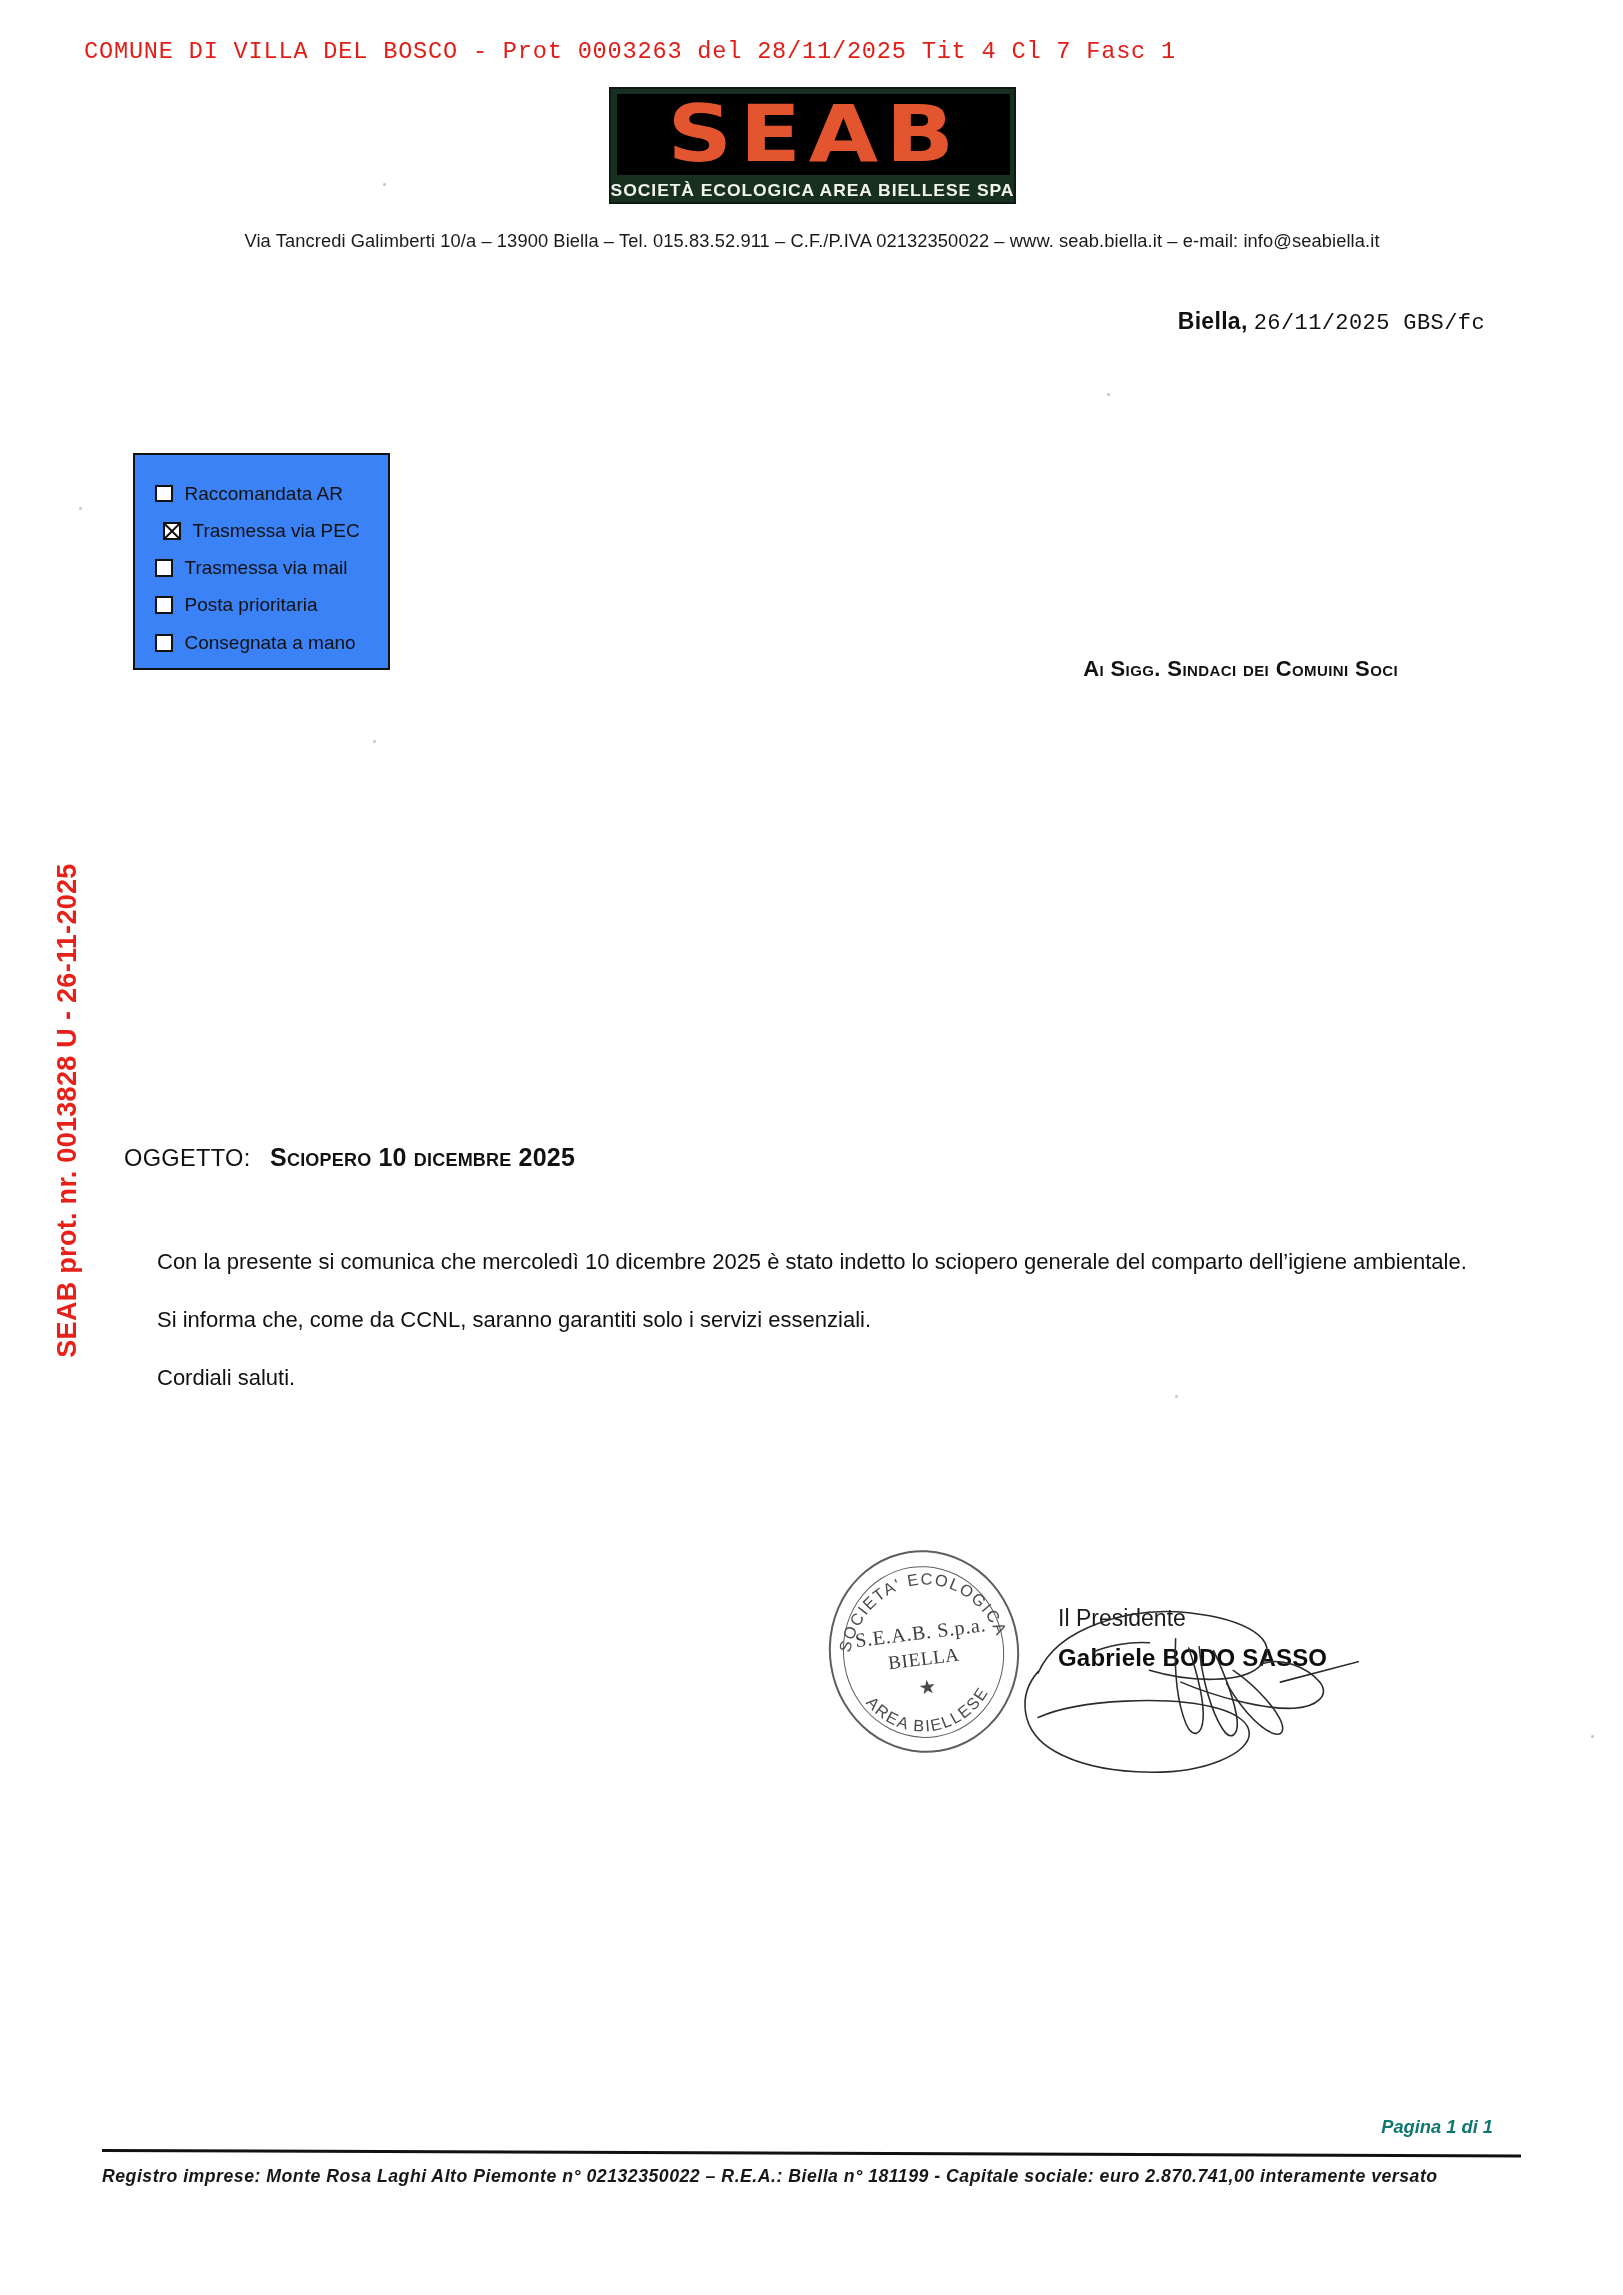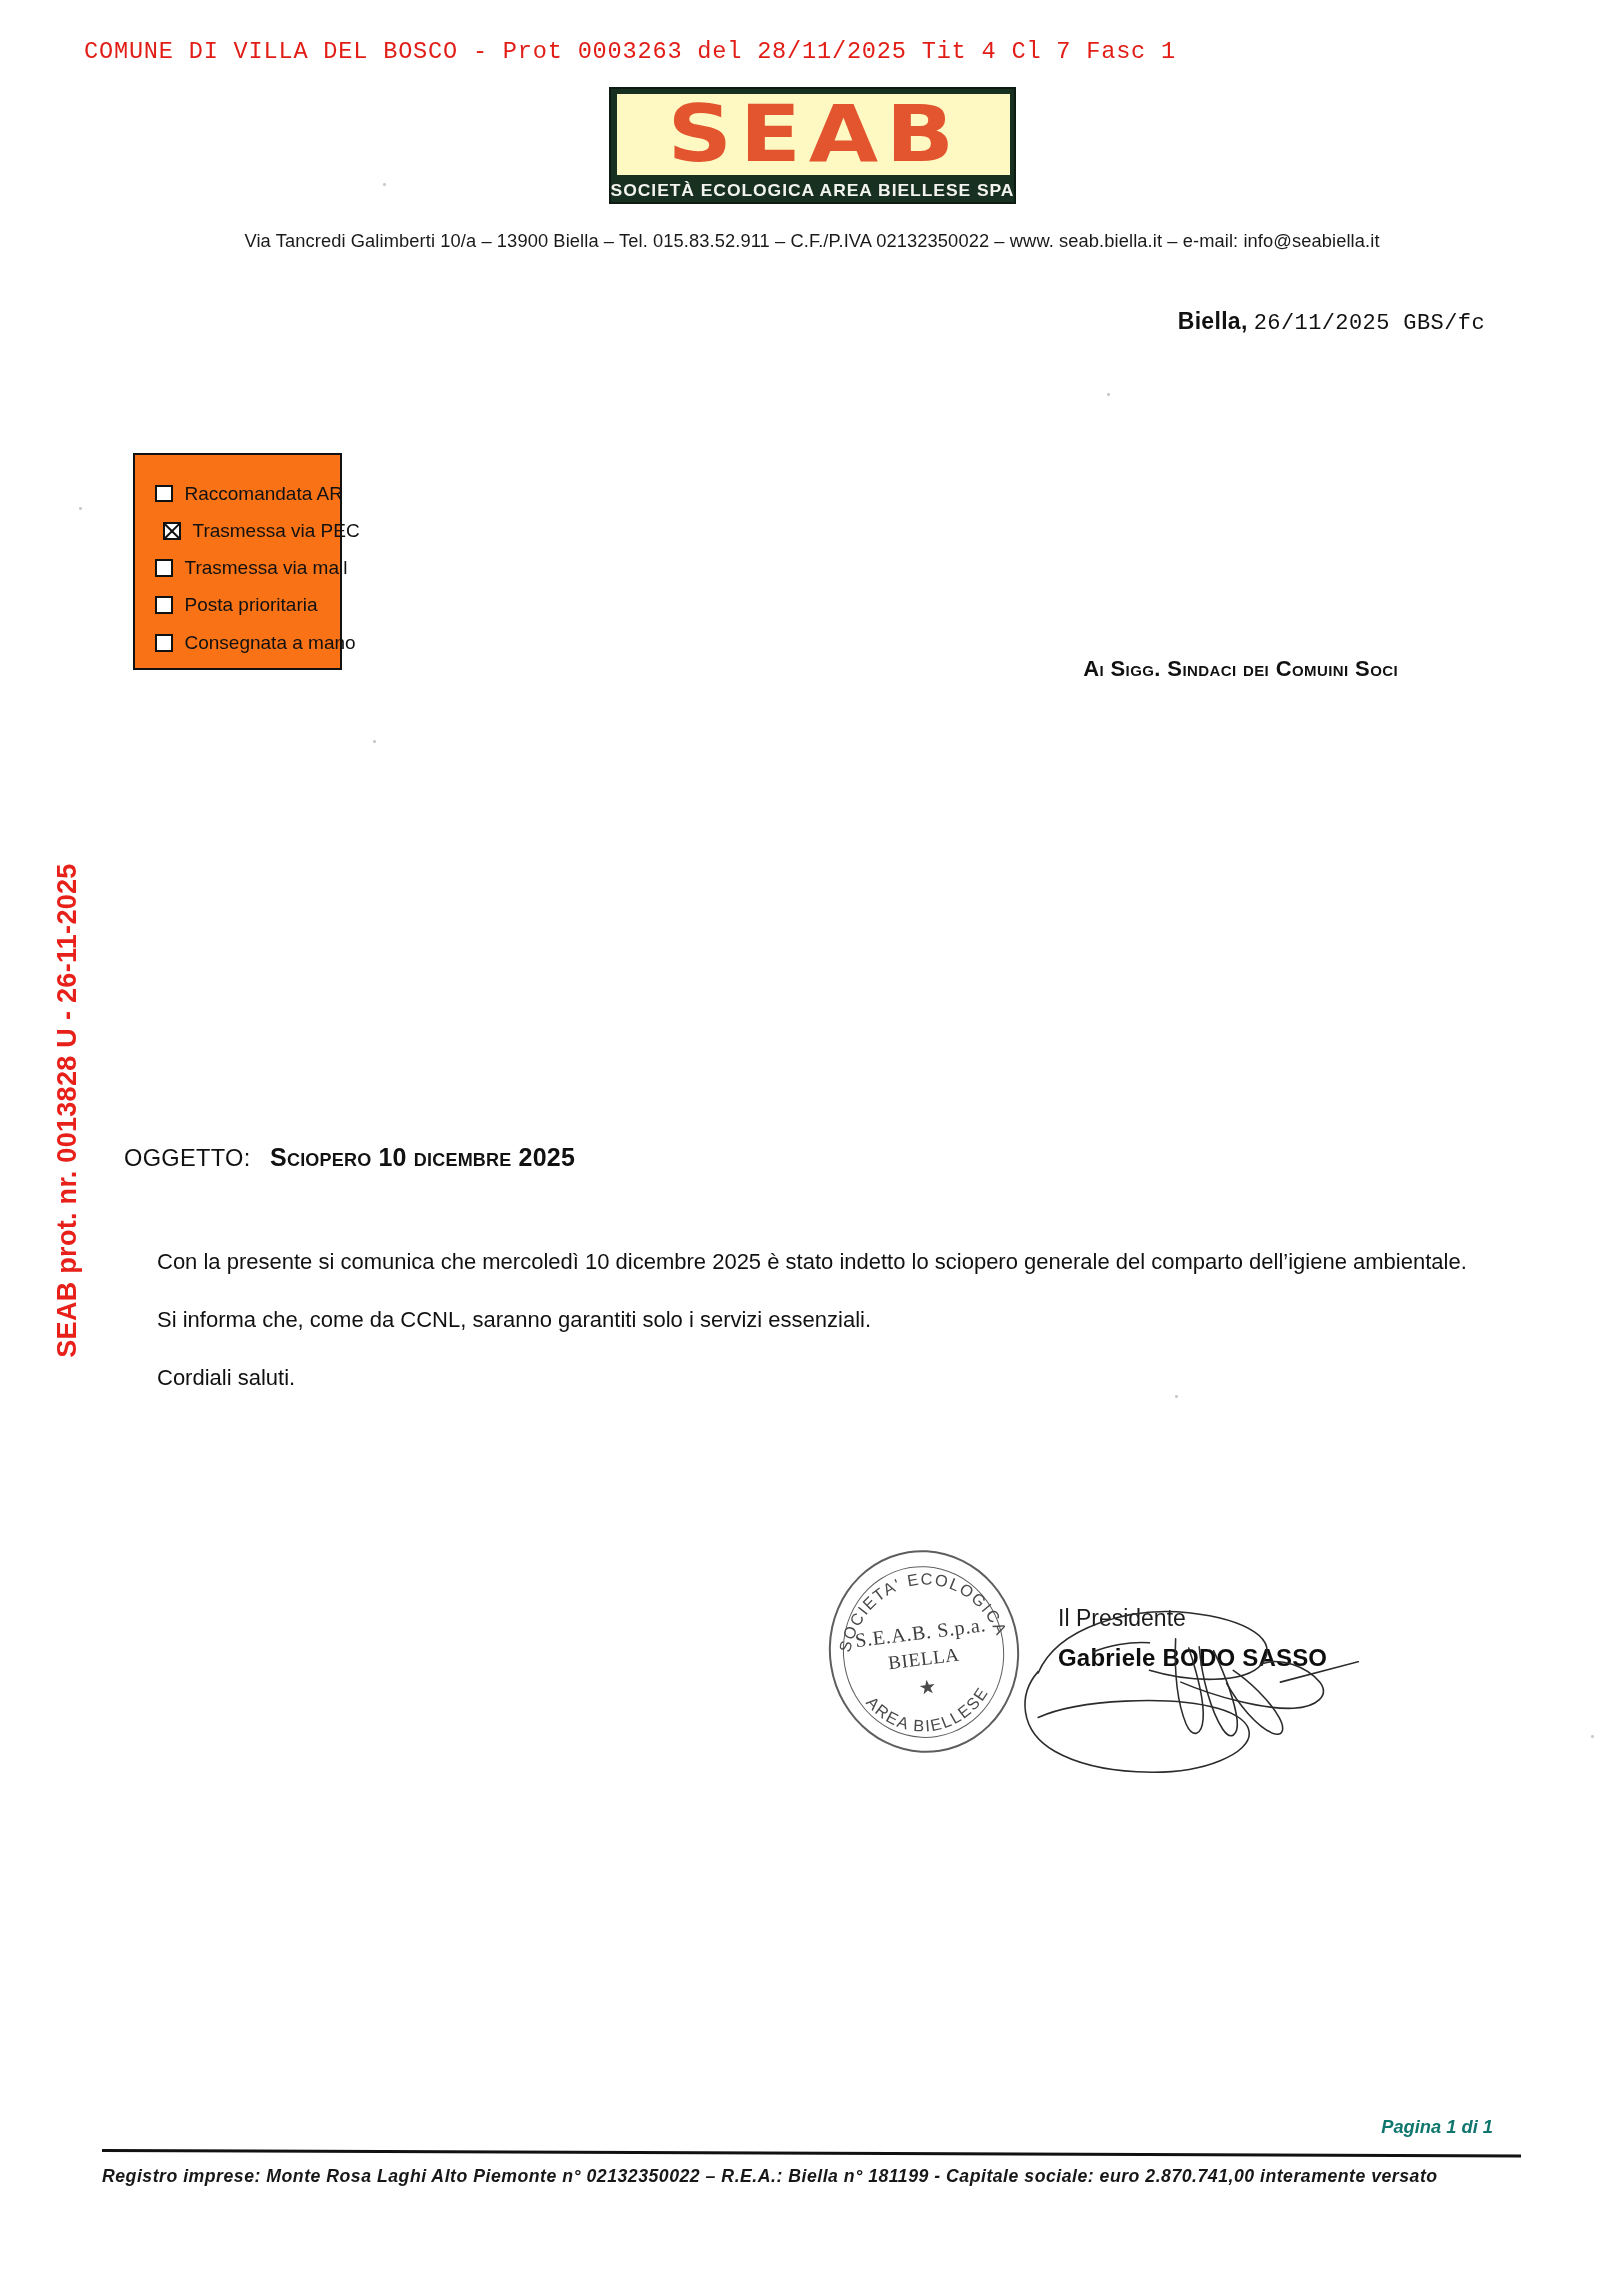--- a/index.html
+++ b/index.html
@@ -43,21 +43,21 @@
     inset: 0;
     background: #17301f;
     border: 2px solid #0d1b13;
   }
   #logo-white {
     position: absolute;
     left: 7.9px;
     top: 6.5px;
     right: 6.5px;
     height: 81px;
-    background: #fef9c3;
+    background: #000000;
     display: flex;
     align-items: center;
     justify-content: center;
   }
   #logo-word {
     font-family: "DejaVu Sans", sans-serif;
     font-weight: bold;
     font-size: 76px;
     line-height: 1;
     color: #e2552e;
@@ -111,25 +111,25 @@
     font-family: "Liberation Mono", monospace;
     font-size: 22px;
     letter-spacing: 0.4px;
   }
 
   
   #delivery-box {
     position: absolute;
     left: 133px;
     top: 453px;
-    width: 209px;
+    width: 257px;
     height: 217px;
     border: 2px solid #111111;
     box-sizing: border-box;
-    background: #f97316;
+    background: #3b82f6;
   }
   .delivery-row {
     position: absolute;
     left: 20px;
     display: flex;
     align-items: center;
     height: 22px;
   }
   .delivery-row:nth-of-type(1) { top: 27.5px; }
   .delivery-row:nth-of-type(2) { top: 65px; margin-left: 8px; }

